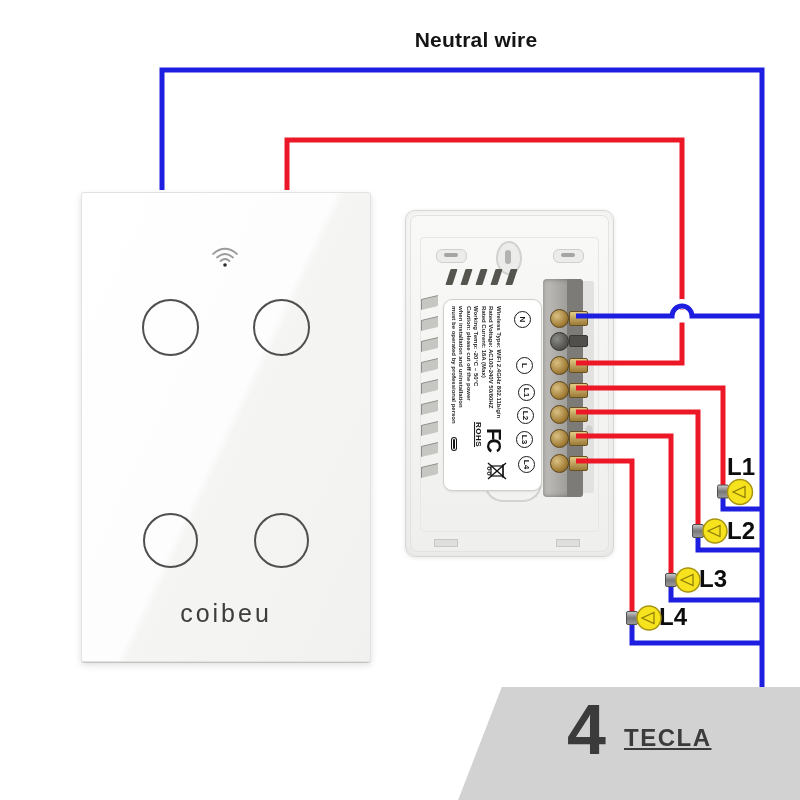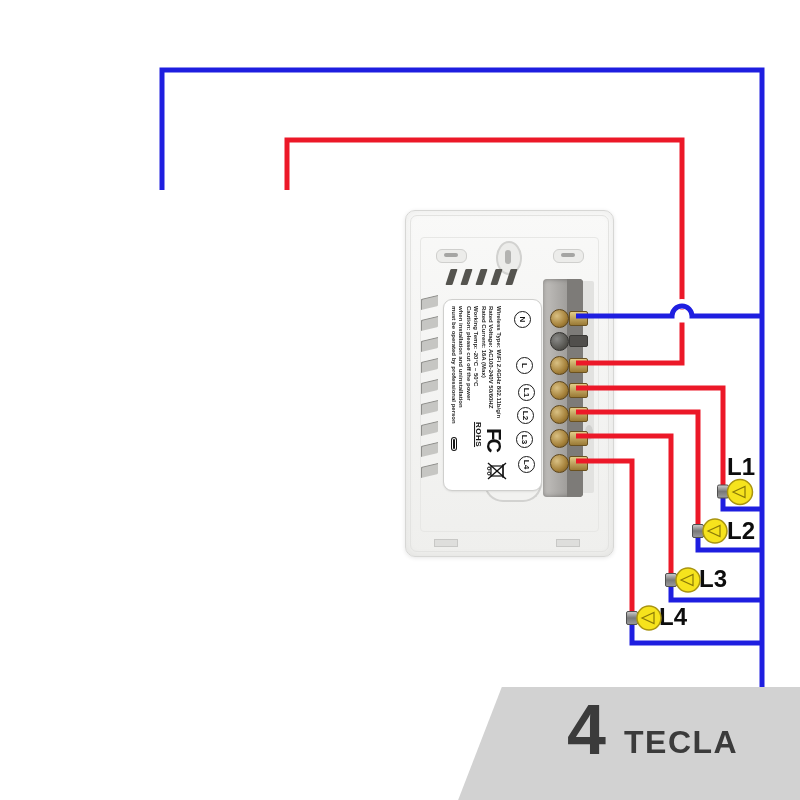--- a/index.html
+++ b/index.html
@@ -103,35 +103,49 @@
   
   .bulb-label { position:absolute; font-size:24px; font-weight:700; color:#0d0d0d; }
 
   
   #footer-band {
     position:absolute; left:445px; top:687px; width:355px; height:113px;
     background:var(--footer-bg,#d2d2d2);
     clip-path:polygon(16% 0, 100% 0, 100% 100%, 3.7% 100%);
   }
   #footer-logo-4 { position:absolute; left:122px; top:8px; font-size:70px; line-height:1; font-weight:700; color:var(--footer-text,#3b3b3b); }
-  #footer-logo-name { position:absolute; left:179px; top:37px; font-size:32px; font-weight:700; letter-spacing:1.5px; color:var(--footer-text,#3b3b3b); }
+  #footer-logo-name { position:absolute; left:179px; top:37px; font-size:24px; font-weight:700; letter-spacing:1.5px; color:var(--footer-text,#3b3b3b);text-decoration:underline; }
 
   
   #wires { position:absolute; left:0; top:0; width:800px; height:800px; pointer-events:none; }
   .wire { fill:none; stroke-width:5; }
   .wire.blue { stroke:var(--neutral-wire,#1e1ee0); }
   .wire.red  { stroke:var(--live-wire,#ec1828); }
   .casing { fill:none; stroke:#ffffff; }
 </style>
 </head>
 <body>
 
 <div id="stage">
 
-
+  <div id="neutral-title" class="wire-title">Neutral wire</div>
+
+  <div id="front-panel">
+    <svg class="abs" style="left:126px; top:48px;" width="34" height="28" viewBox="0 0 34 28">
+      <path d="M 5 13 Q 17 2.5 29 13" stroke="#9b9b9b" stroke-width="1.7" fill="none" stroke-linecap="round"></path>
+      <path d="M 9 16.5 Q 17 9.5 25 16.5" stroke="#9b9b9b" stroke-width="1.7" fill="none" stroke-linecap="round"></path>
+      <path d="M 12.5 20 Q 17 16 21.5 20" stroke="#9b9b9b" stroke-width="1.7" fill="none" stroke-linecap="round"></path>
+      <circle cx="17" cy="24" r="1.8" fill="#2e2e2e"></circle>
+    </svg>
+    <div class="touch-circle tc-big" style="left:59.5px;  top:105.5px;"></div>
+    <div class="touch-circle tc-big" style="left:170.5px; top:105.5px;"></div>
+    <div class="touch-circle tc-small" style="left:60.5px;  top:319.5px;"></div>
+    <div class="touch-circle tc-small" style="left:171.5px; top:319.5px;"></div>
+    <div id="brand-front">coibeu</div>
+  </div>
 
   <div id="back-unit">
     <div class="bu-frame"></div>
     <div class="bu-frame2"></div>
     <div class="screw-slot" style="left:30px; top:38px;">
         <div class="slit"></div>
       </div>
     <div class="screw-slot" style="left:147px; top:38px;">
         <div class="slit"></div>
       </div>

